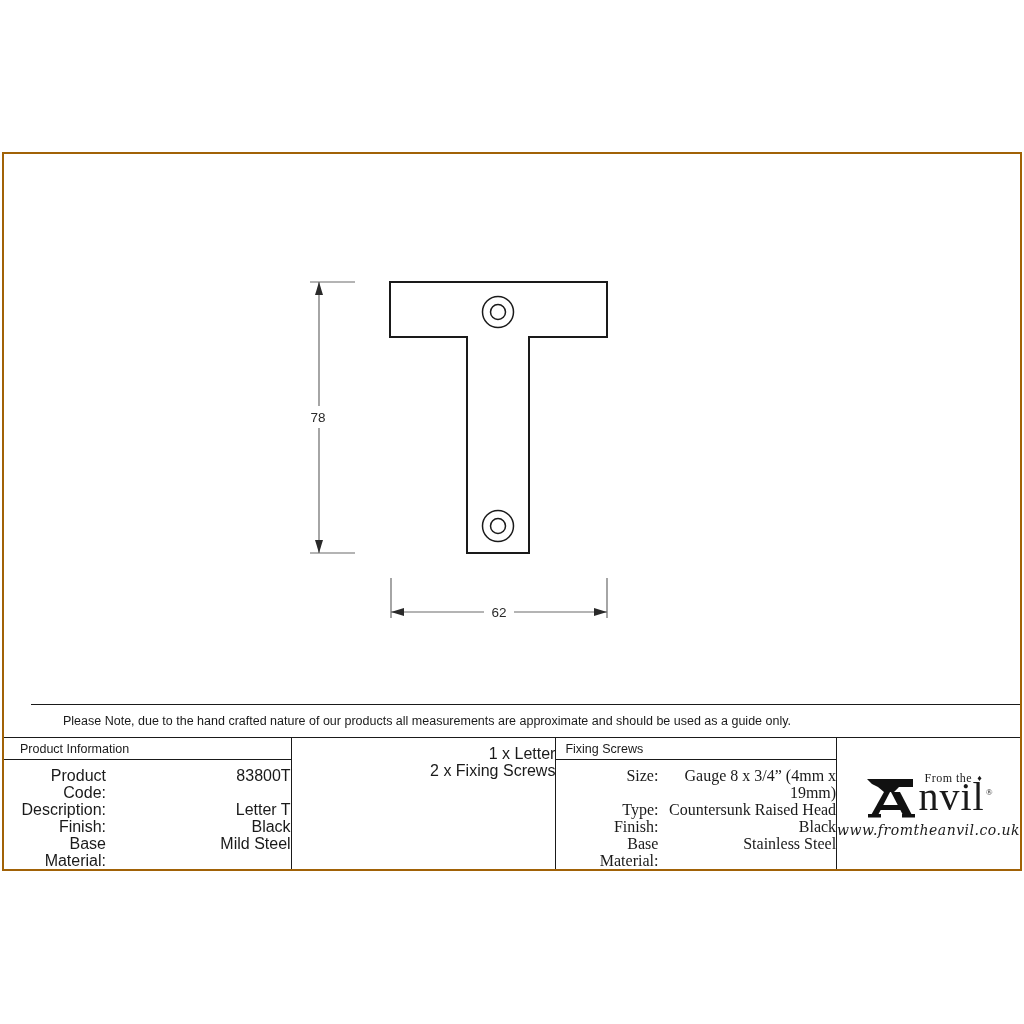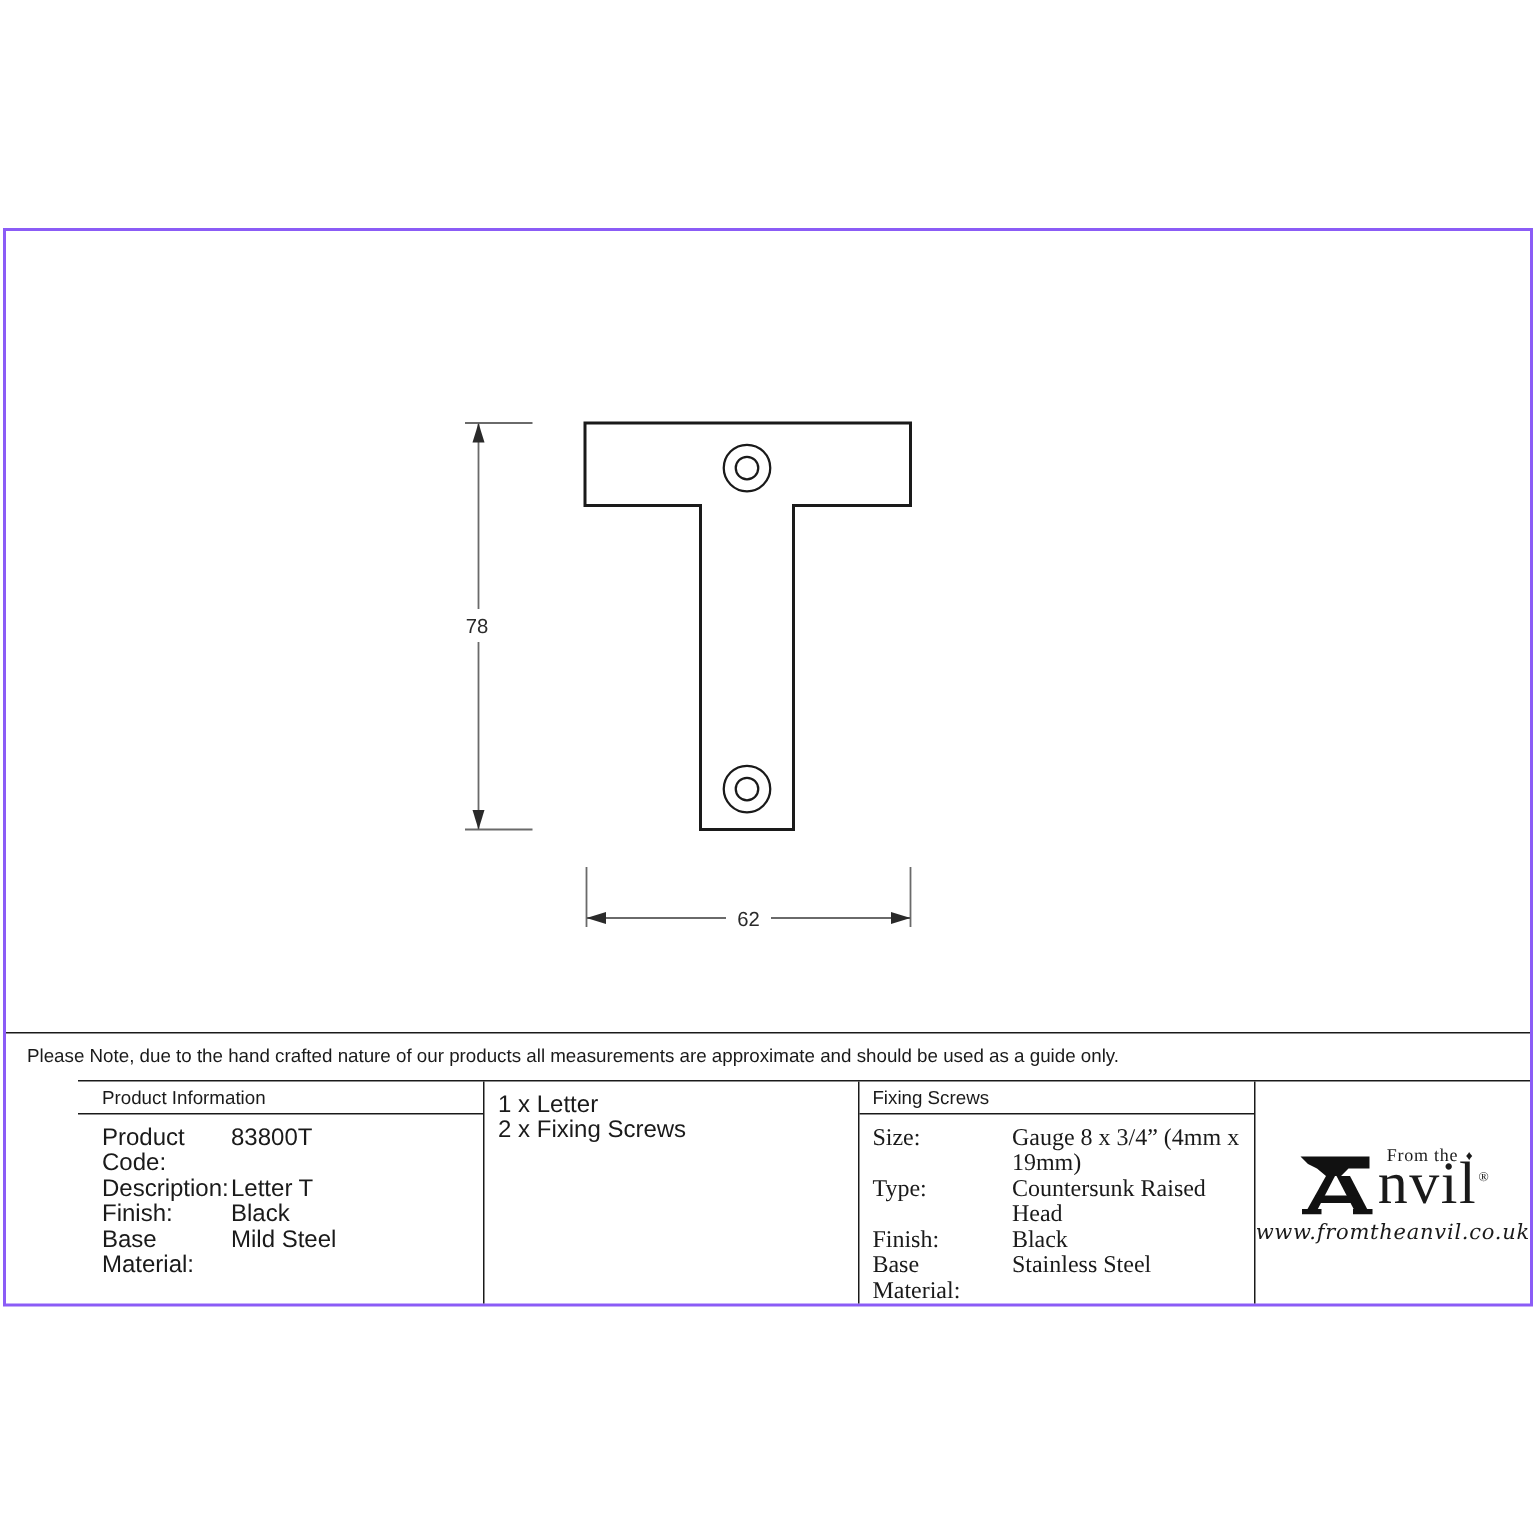--- a/index.html
+++ b/index.html
@@ -2,32 +2,33 @@
 <html><head>
 <meta charset="utf-8">
 <style>
   html,body{margin:0;padding:0;}
   body{
     width:1024px;height:1024px;background:#ffffff;position:relative;
     font-family:"Liberation Sans",sans-serif;color:#1a1a1a;overflow:hidden;
   }
   .sheet{
     position:absolute;left:2px;top:152px;width:1020px;height:719px;
-    border:2px solid #8b5cf6;box-sizing:border-box;background:#ffffff;
-    display:flex;flex-direction:column;
+    border:2px solid #a16207;box-sizing:border-box;background:#ffffff;
+    display:flex;flex-direction:column;text-align:right;
   }
   .drawing-area{height:560px;position:relative;}
   .drawing-area svg{position:absolute;left:0;top:0;}
   .note-row{
     height:34px;border-top:1px solid #1a1a1a;box-sizing:border-box;
-    display:flex;align-items:center;padding-left:14px;
+    display:flex;align-items:center;padding-left:32px;
     font-size:12.5px;
+    margin-left:27px;
   }
   .spec-table{
-    flex:1;border-top:1px solid #1a1a1a;display:flex;box-sizing:border-box;margin-left:48px;
+    flex:1;border-top:1px solid #1a1a1a;display:flex;box-sizing:border-box;
   }
   .col{box-sizing:border-box;border-right:1px solid #1a1a1a;display:flex;flex-direction:column;}
   .col:last-child{border-right:none;}
   .col-product{width:290px;}
   .col-pack{width:267px;}
   .col-screws{width:283px;}
   .col-logo{flex:1;align-items:center;justify-content:center;}
   .col-header{
     height:22px;border-bottom:1px solid #1a1a1a;box-sizing:border-box;
     display:flex;align-items:center;font-size:12.5px;

